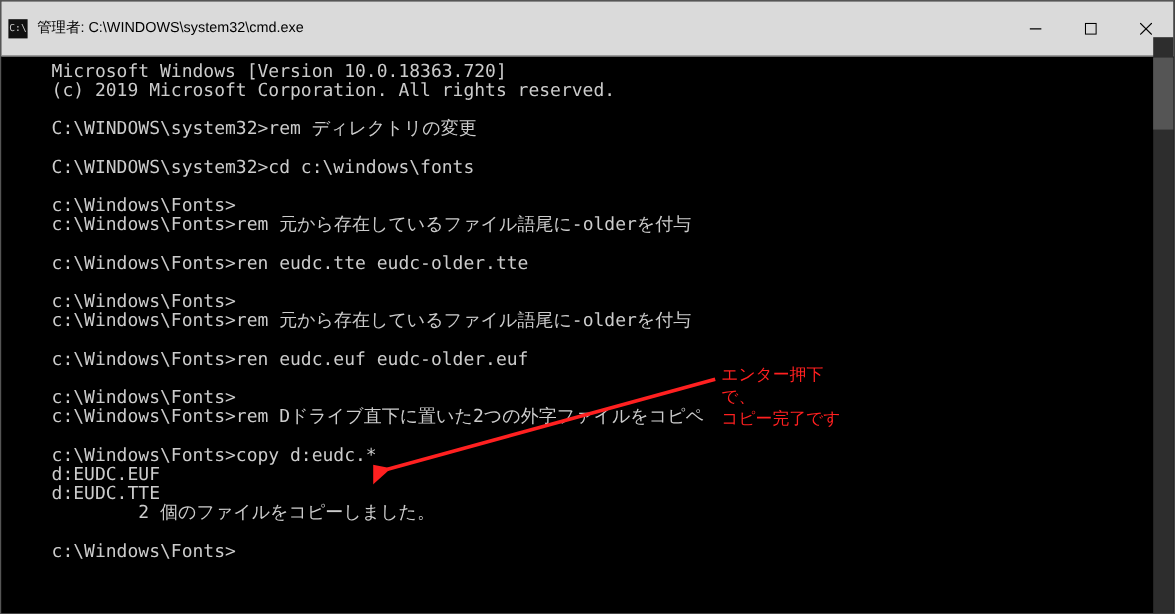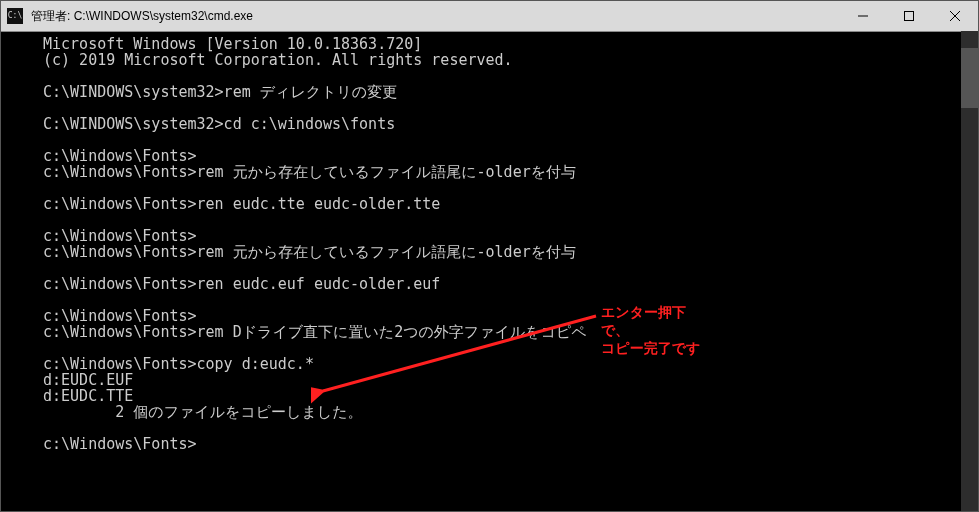--- a/index.html
+++ b/index.html
@@ -6,21 +6,21 @@
   body {
     width: 979px;
     height: 512px;
     background: #000;
     font-family: "MS Gothic", "Consolas", monospace;
     position: relative;
     overflow: hidden;
     border: 1px solid #555;
   }
   .titlebar {
-    height: 31px;
+    height: 46px;
     background: #dadada;
     display: flex;
     align-items: center;
     border-bottom: 1px solid #888;
   }
   .titlebar-icon {
     width: 16px;
     height: 16px;
     margin: 0 6px;
     background: #111;
@@ -82,21 +82,21 @@
     left: 0;
     width: 100%;
     height: 60px;
     background: #555;
   }
   .annotation {
     position: absolute;
     top: 302px;
     left: 600px;
     color: #ff2020;
-    font-weight: bold;
+    font-weight: normal;
     font-family: "Meiryo", "MS PGothic", sans-serif;
     font-size: 14px;
     line-height: 18px;
     text-shadow: 1px 1px 0 #000, -1px -1px 0 #000, 1px -1px 0 #000, -1px 1px 0 #000;
     white-space: pre;
   }
   .arrow {
     position: absolute;
     pointer-events: none;
   }

